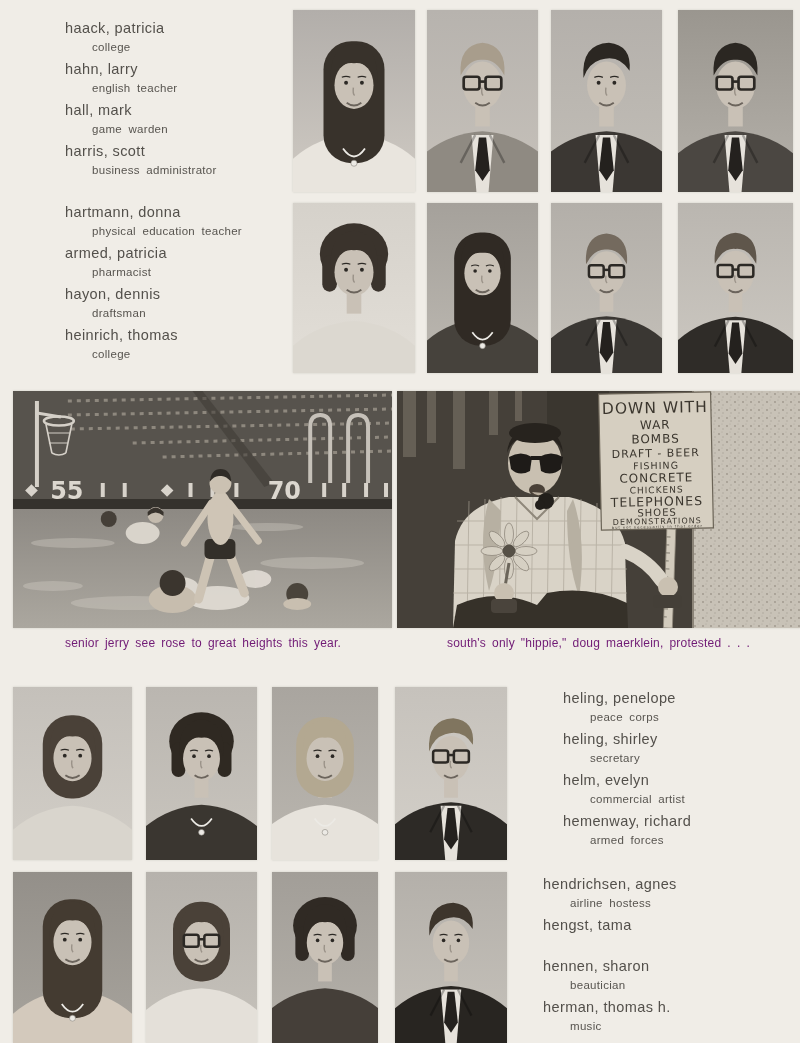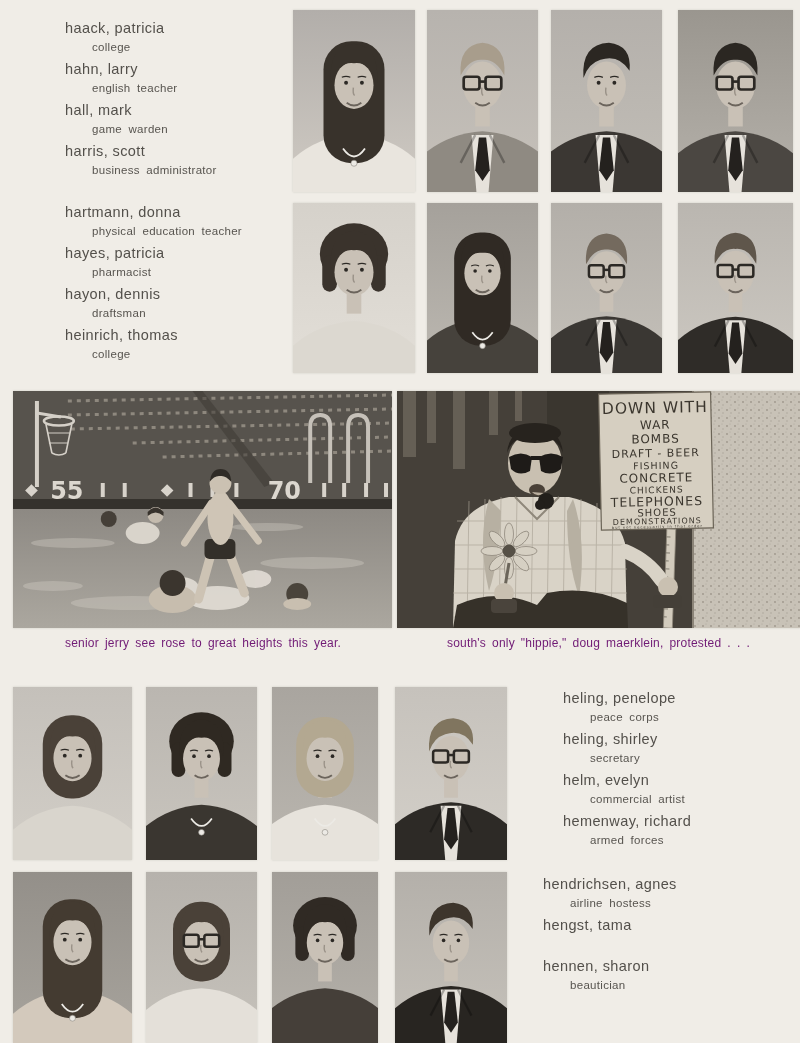--- a/index.html
+++ b/index.html
@@ -51,21 +51,21 @@
           <div class="student-name">harris, scott</div>
           <div class="student-occupation">business administrator</div>
         </div>
       </div>
       <div class="name-group" style="left: 65px; top: 203px;">
         <div class="entry">
           <div class="student-name">hartmann, donna</div>
           <div class="student-occupation">physical education teacher</div>
         </div>
         <div class="entry">
-          <div class="student-name">hayes, patricia</div>
+          <div class="student-name">armed, patricia</div>
           <div class="student-occupation">pharmacist</div>
         </div>
         <div class="entry">
           <div class="student-name">hayon, dennis</div>
           <div class="student-occupation">draftsman</div>
         </div>
         <div class="entry">
           <div class="student-name">heinrich, thomas</div>
           <div class="student-occupation">college</div>
         </div>
@@ -94,20 +94,24 @@
         <div class="entry">
           <div class="student-name">hendrichsen, agnes</div>
           <div class="student-occupation">airline hostess</div>
         </div>
         <div class="entry spacer-after">
           <div class="student-name">hengst, tama</div>
         </div>
         <div class="entry">
           <div class="student-name">hennen, sharon</div>
           <div class="student-occupation">beautician</div>
+        </div>
+        <div class="entry">
+          <div class="student-name">herman, thomas h.</div>
+          <div class="student-occupation">music</div>
         </div>
       </div>
     </section>
 
   <div id="top-grid">
       <figure class="photo portrait" aria-label="girl with long dark hair and necklace, white top" style="left: 293px; top: 10px; width: 122px; height: 182px;">
         <svg viewBox="0 0 100 150" preserveAspectRatio="xMidYMid slice">
     <defs>
             <linearGradient id="pg0" x1="0" y1="0" x2="0" y2="1">
       <stop offset="0" stop-color="#b2aeaa"></stop>

